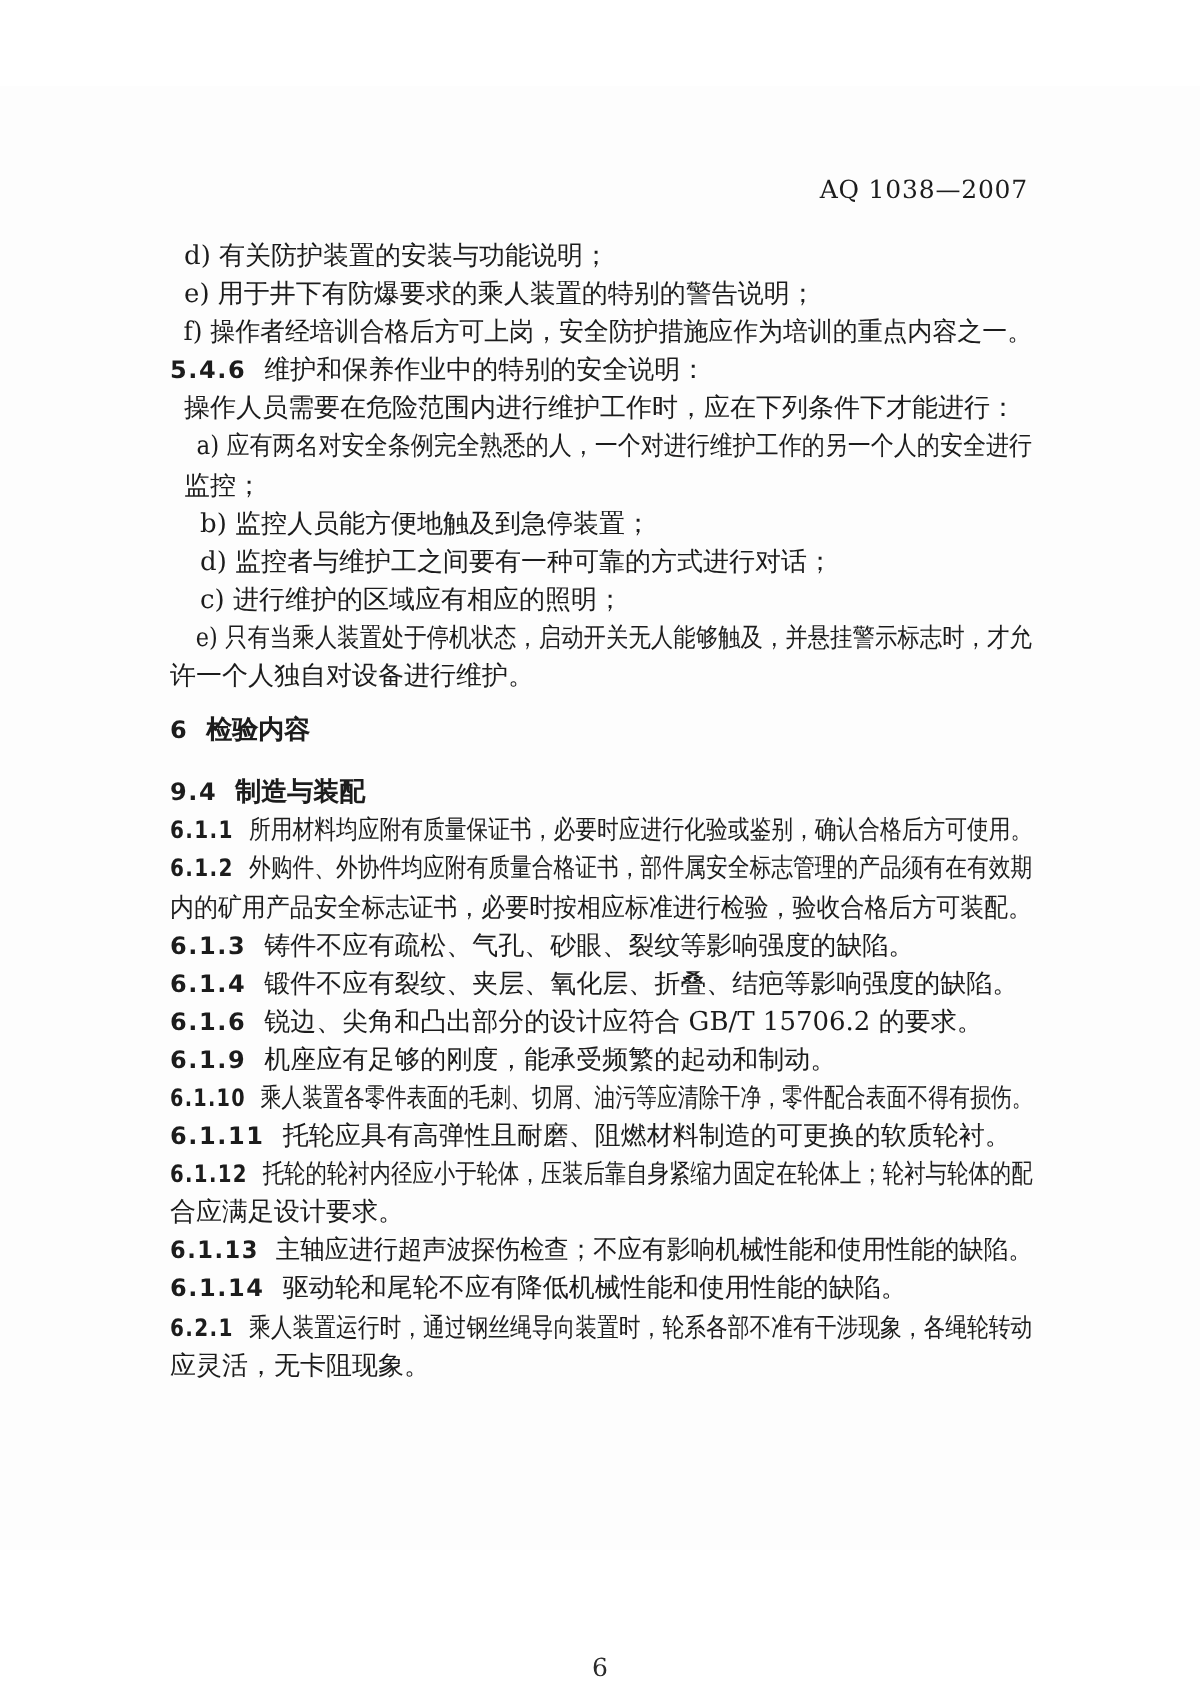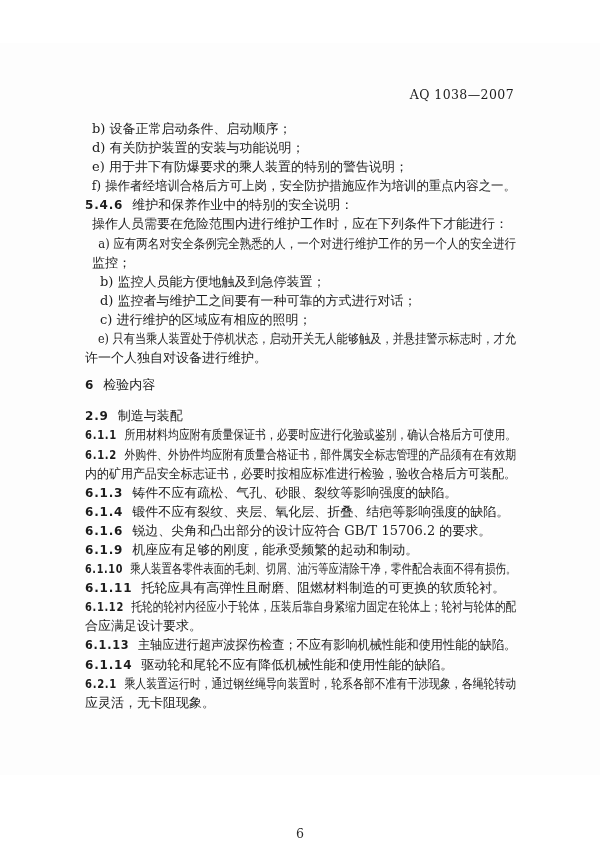--- a/index.html
+++ b/index.html
@@ -31,49 +31,48 @@
     font-family:"DejaVu Sans","Liberation Sans",sans-serif;
     font-weight:bold;font-size:12px;letter-spacing:0.8px;
     margin-right:9px;
   }
   .line.item{padding-left:7px;}
   .line.item2{padding-left:15px;}
   .line.chapter{margin-top:8px;}
   .line.section.gapped{margin-top:12px;}
   .line.chapter .txt,.line.section .txt{
     font-family:"DejaVu Sans","Liberation Sans",sans-serif;
-    font-weight:normal;font-size:13px;text-align:center;
+    font-weight:bold;font-size:13px;text-align:center;
   }
   .page-footer{
     position:absolute;top:783px;left:0;width:600px;
     text-align:center;font-size:12.5px;color:#2a2a2a;
   }
 </style>
 </head>
 <body>
 
 <div class="page">
   <div class="doc-header">AQ 1038—2007</div>
 
   <div class="content" id="content">
-      <div class="line item"><span class="txt">b) 设备正常启动条件、启动顺序；</span></div>
       <div class="line item"><span class="txt">d) 有关防护装置的安装与功能说明；</span></div>
       <div class="line item"><span class="txt">e) 用于井下有防爆要求的乘人装置的特别的警告说明；</span></div>
       <div class="line item" style="transform-origin: left center; transform: scaleX(0.957778);"><span class="txt">f) 操作者经培训合格后方可上岗，安全防护措施应作为培训的重点内容之一。</span></div>
       <div class="line clause"><span class="num">5.4.6</span><span class="txt">维护和保养作业中的特别的安全说明：</span></div>
       <div class="line item"><span class="txt">操作人员需要在危险范围内进行维护工作时，应在下列条件下才能进行：</span></div>
       <div class="line item2" style="transform-origin: left center; transform: scaleX(0.88501);"><span class="txt">a) 应有两名对安全条例完全熟悉的人，一个对进行维护工作的另一个人的安全进行</span></div>
       <div class="line item"><span class="txt">监控；</span></div>
       <div class="line item2"><span class="txt">b) 监控人员能方便地触及到急停装置；</span></div>
       <div class="line item2"><span class="txt">d) 监控者与维护工之间要有一种可靠的方式进行对话；</span></div>
       <div class="line item2"><span class="txt">c) 进行维护的区域应有相应的照明；</span></div>
       <div class="line item2" style="transform-origin: left center; transform: scaleX(0.862);"><span class="txt">e) 只有当乘人装置处于停机状态，启动开关无人能够触及，并悬挂警示标志时，才允</span></div>
       <div class="line cont"><span class="txt">许一个人独自对设备进行维护。</span></div>
       <div class="line chapter"><span class="num">6</span><span class="txt">检验内容</span></div>
-      <div class="line section gapped"><span class="num">2.9</span><span class="txt">制造与装配</span></div>
+      <div class="line section gapped"><span class="num">9.4</span><span class="txt">制造与装配</span></div>
       <div class="line clause" style="transform-origin: left center; transform: scaleX(0.836893);"><span class="num">6.1.1</span><span class="txt">所用材料均应附有质量保证书，必要时应进行化验或鉴别，确认合格后方可使用。</span></div>
       <div class="line clause" style="transform-origin: left center; transform: scaleX(0.836893);"><span class="num">6.1.2</span><span class="txt">外购件、外协件均应附有质量合格证书，部件属安全标志管理的产品须有在有效期</span></div>
       <div class="line cont" style="transform-origin: left center; transform: scaleX(0.92094);"><span class="txt">内的矿用产品安全标志证书，必要时按相应标准进行检验，验收合格后方可装配。</span></div>
       <div class="line clause"><span class="num">6.1.3</span><span class="txt">铸件不应有疏松、气孔、砂眼、裂纹等影响强度的缺陷。</span></div>
       <div class="line clause"><span class="num">6.1.4</span><span class="txt">锻件不应有裂纹、夹层、氧化层、折叠、结疤等影响强度的缺陷。</span></div>
       <div class="line clause"><span class="num">6.1.6</span><span class="txt">锐边、尖角和凸出部分的设计应符合 GB/T 15706.2 的要求。</span></div>
       <div class="line clause"><span class="num">6.1.9</span><span class="txt">机座应有足够的刚度，能承受频繁的起动和制动。</span></div>
       <div class="line clause" style="transform-origin: left center; transform: scaleX(0.802607);"><span class="num">6.1.10</span><span class="txt">乘人装置各零件表面的毛刺、切屑、油污等应清除干净，零件配合表面不得有损伤。</span></div>
       <div class="line clause"><span class="num">6.1.11</span><span class="txt">托轮应具有高弹性且耐磨、阻燃材料制造的可更换的软质轮衬。</span></div>
       <div class="line clause" style="transform-origin: left center; transform: scaleX(0.822519);"><span class="num">6.1.12</span><span class="txt">托轮的轮衬内径应小于轮体，压装后靠自身紧缩力固定在轮体上；轮衬与轮体的配</span></div>

